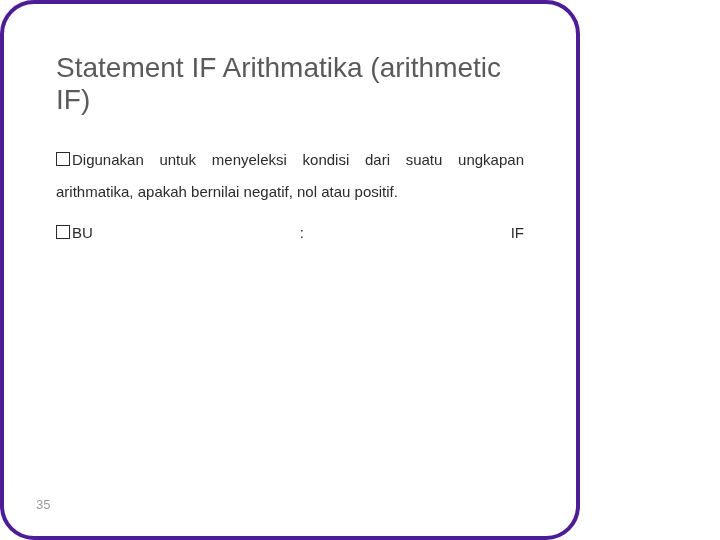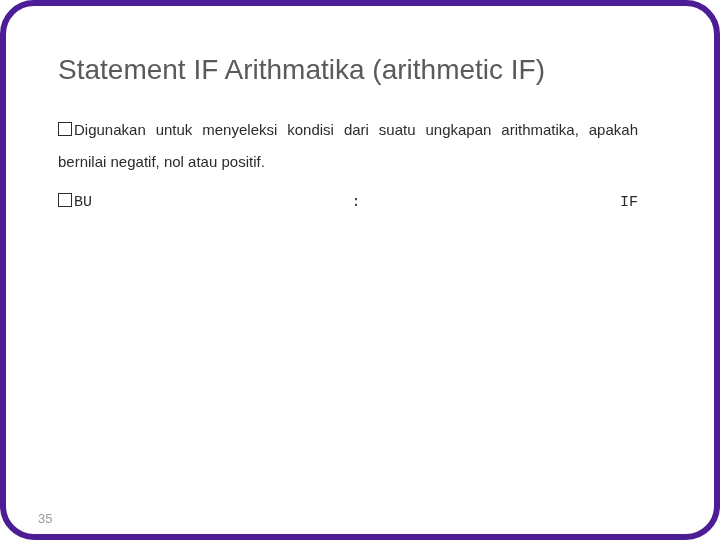--- a/index.html
+++ b/index.html
@@ -6,26 +6,26 @@
     margin: 0;
     padding: 0;
     width: 720px;
     height: 540px;
     background: #ffffff;
     font-family: Arial, Helvetica, sans-serif;
     color: #3a3a3a;
   }
   .slide {
     box-sizing: border-box;
-    width: 720px;
+    width: 580px;
     height: 540px;
     position: relative;
-    border: 6px solid #4c1d95;
+    border: 4px solid #4c1d95;
     border-radius: 34px;
-    padding: 48px 76px 40px 52px;
+    padding: 48px 52px 40px 52px;
   }
   .title {
     font-size: 28px;
     color: #5a5a5a;
     margin: 0 0 28px 0;
     font-weight: normal;
   }
   .body {
     font-size: 15px;
     line-height: 2.15;
@@ -46,26 +46,25 @@
     margin-right: 2px;
     vertical-align: -1px;
     box-sizing: border-box;
   }
   .indent-after {
     
   }
   .line2 {
     display: flex;
     justify-content: space-between;
-    font-family: Liberation Mono, monospace;
   }
   .page-num {
     position: absolute;
     left: 32px;
-    bottom: 8px;
+    bottom: 24px;
     font-size: 13px;
     color: #9a9a9a;
   }
 </style>
 </head>
 <body>
 
 <div class="slide">
 
   <h1 class="title">Statement IF Arithmatika (arithmetic IF)</h1>

